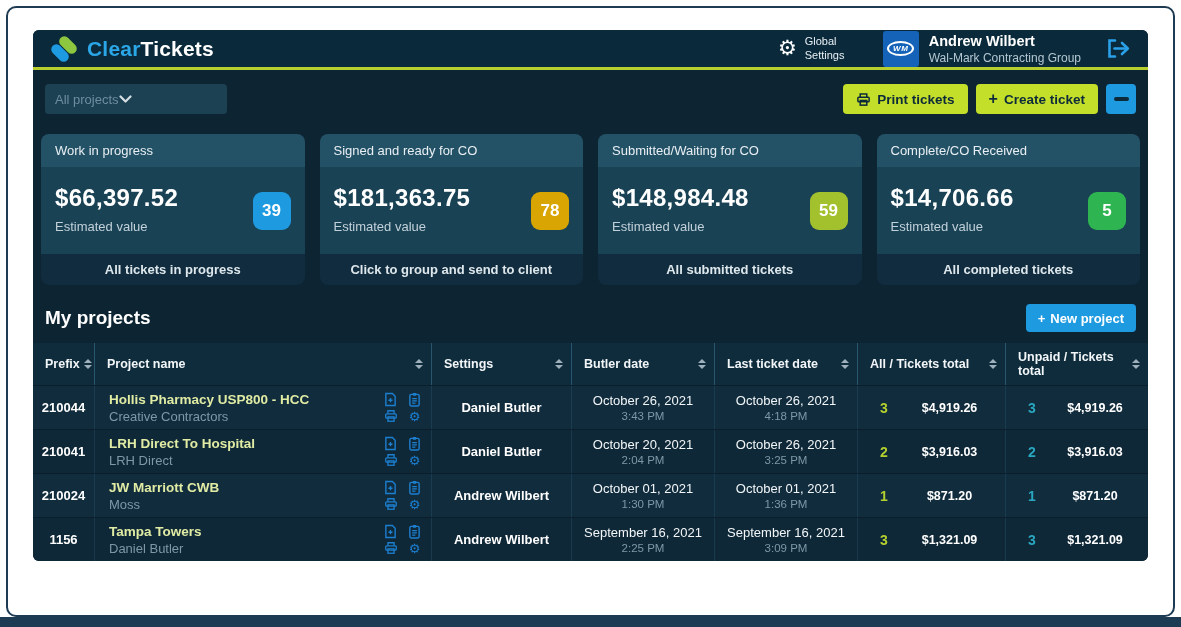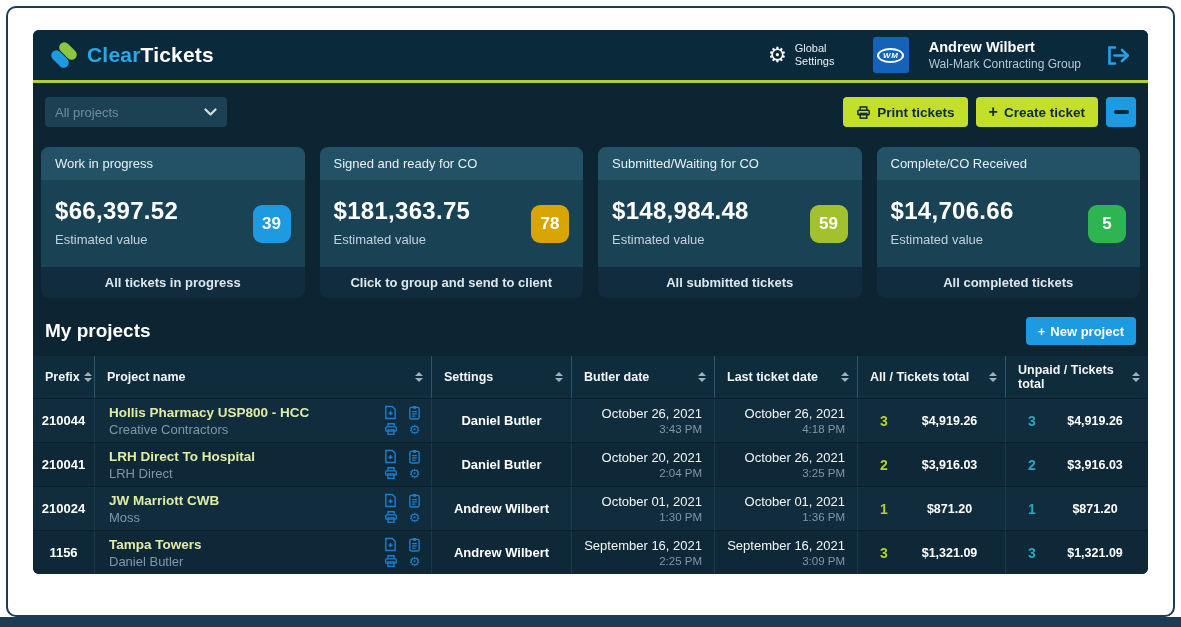--- a/index.html
+++ b/index.html
@@ -15,48 +15,48 @@
   }
   .bottom-bar {
     position:absolute; left:0; right:0; bottom:0; height:10px; background:#1d3c54;
   }
   .app {
     position:absolute; left:33px; top:30px; width:1115px;
     background:#0d2433; border-radius:6px; overflow:hidden;
   }
   
   .app-header {
-    height:53px; background:#0a2a3c; border-bottom:3px solid #b6ce2e;
+    height:40px; background:#0a2a3c; border-bottom:3px solid #b6ce2e;
     display:flex; align-items:center; justify-content:space-between; padding:0 16px;
   }
   .brand { display:flex; align-items:center; gap:8px; }
   .brand-text { font-size:21px; font-weight:700; letter-spacing:.2px; }
   .brand-clear { color:#2ba7e8; }
   .brand-tickets { color:#ffffff; }
   .header-right { display:flex; align-items:center; gap:24px; }
   .global-settings { display:flex; align-items:center; gap:8px; cursor:pointer; }
   .gear-glyph { font-family:"DejaVu Sans", sans-serif; color:#ffffff; font-size:21px; line-height:1; }
   .gs-label { width:54px; font-size:11px; line-height:1.2; color:#e8eff3; }
-  .user { display:flex; align-items:center; gap:20px; }
+  .user { display:flex; align-items:center; gap:10px; }
   .avatar {
     width:36px; height:36px; background:#1463b8; border-radius:3px;
     display:flex; align-items:center; justify-content:center;
   }
   .avatar-oval {
     border:2px solid #fff; border-radius:50%; padding:1px 4px;
     font-size:8px; font-weight:700; font-style:italic; color:#fff; letter-spacing:.5px;
   }
   .user-name { font-size:14.5px; font-weight:700; color:#ffffff; }
   .user-company { font-size:12px; color:#b5c7d1; margin-top:2px; }
   .logout { cursor:pointer; display:flex; align-items:center; }
   
   .toolbar { display:flex; justify-content:space-between; padding:14px 12px 0; }
   .project-filter {
     width:182px; height:30px; background:#1c4153; border-radius:4px;
-    display:flex; align-items:center; justify-content:space-between; padding:0 10px;
+    display:flex; align-items:center; padding:0 10px;
     font-size:13px; color:#6f8da0; cursor:pointer;
   }
   .toolbar-buttons { display:flex; gap:8px; }
   .btn-lime {
     height:30px; background:#c3df2a; color:#0c2a3a; border:none; border-radius:4px;
     font-family:inherit; font-size:13.5px; font-weight:700;
     display:flex; align-items:center; gap:6px; padding:0 13px; cursor:pointer;
   }
   .btn-lime .plus { font-size:16px; font-weight:700; line-height:1; }
   .btn-collapse {
@@ -114,21 +114,21 @@
   .td:first-child { border-left:none; }
   .td-prefix { justify-content:center; font-size:13px; font-weight:600; color:#ffffff; }
   .td-project { padding:0 8px 0 14px; gap:0; }
   .proj-text { flex:1; min-width:0; }
   .proj-name { font-size:13.5px; font-weight:600; color:#e0eba3; }
   .proj-sub { font-size:13px; color:#7d98a7; margin-top:2px; }
   .proj-icons { display:grid; grid-template-columns:17px 17px; gap:2px 7px; align-items:center; justify-items:center; color:#1d7fd0; flex:none; }
   .proj-icons .icon { cursor:pointer; display:flex; align-items:center; justify-content:center; }
   .gear-small { font-family:"DejaVu Sans", sans-serif; font-size:13px; line-height:1; color:#1d7fd0; }
   .td-creator { justify-content:center; font-size:13px; font-weight:600; color:#ffffff; }
-  .td-date { flex-direction:column; justify-content:center; align-items:flex-end; padding:0 12px; }
+  .td-date { flex-direction:column; justify-content:center; align-items:center; padding:0 12px; }
   .date-main { font-size:13px; color:#f2f6f8; }
   .date-sub { font-size:11.5px; color:#7d98a7; margin-top:2px; }
   .td-total { padding:0 8px; }
   .cnt { width:36px; text-align:center; font-size:14px; font-weight:700; }
   .cnt-all { color:#b4d02f; }
   .cnt-unpaid { color:#2aa7c0; }
   .amt { flex:1; text-align:center; font-size:12.5px; font-weight:700; color:#ffffff; }
 </style>
 </head>
 <body>

